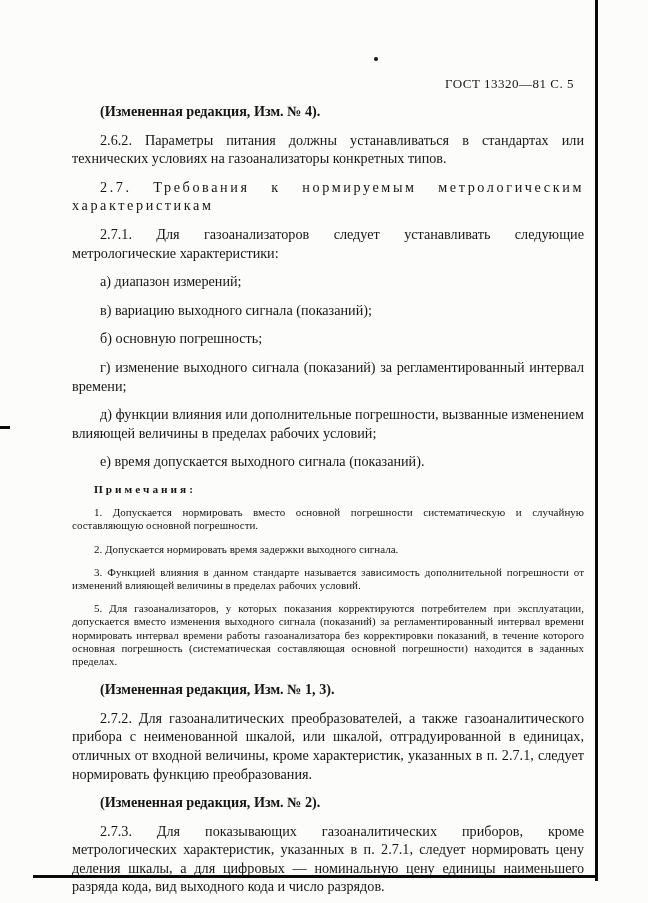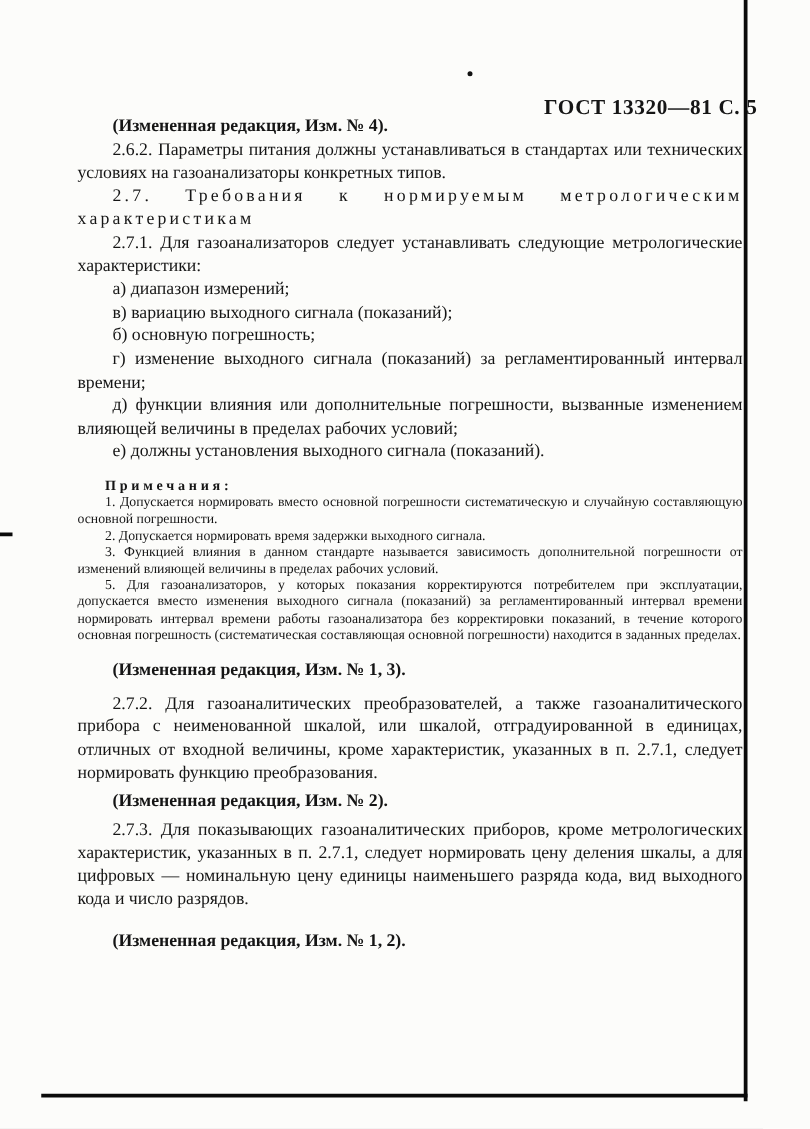--- a/index.html
+++ b/index.html
@@ -8,33 +8,33 @@
     width: 648px;
     height: 903px;
     background: #fcfcfa;
     font-family: "Liberation Serif", serif;
     color: #151515;
     overflow: hidden;
   }
   .page-header {
     position: absolute;
     top: 76px;
-    right: 42px;
-    font-size: 17px;
-    font-weight: bold;
+    right: 74px;
+    font-size: 13px;
+    font-weight: normal;
     letter-spacing: 0.5px;
   }
   .content {
     position: absolute;
     left: 62px;
     top: 92px;
     width: 532px;
   }
   .content p {
-    margin: 0;
+    margin: 10px;
     text-align: justify;
     font-size: 14.2px;
     line-height: 18.6px;
     text-indent: 28px;
   }
   p.bold { font-weight: bold; }
   p.spaced { letter-spacing: 2.6px; word-spacing: 9px; }
   p.note {
     font-size: 11px;
     line-height: 13.2px;
@@ -92,21 +92,21 @@
   <div class="content">
     <p class="bold">(Измененная редакция, Изм. № 4).</p>
     <p>2.6.2. Параметры питания должны устанавливаться в стандартах или технических условиях на газоанализаторы конкретных типов.</p>
     <p class="spaced">2.7. Требования к нормируемым метрологическим характеристикам</p>
     <p>2.7.1. Для газоанализаторов следует устанавливать следующие метрологические характеристики:</p>
     <p>а) диапазон измерений;</p>
     <p>в) вариацию выходного сигнала (показаний);</p>
     <p>б) основную погрешность;</p>
     <p>г) изменение выходного сигнала (показаний) за регламентированный интервал времени;</p>
     <p>д) функции влияния или дополнительные погрешности, вызванные изменением влияющей величины в пределах рабочих условий;</p>
-    <p>е) должны установления выходного сигнала (показаний).</p>
+    <p>е) время допускается выходного сигнала (показаний).</p>
     <p class="notes-heading mt-md">Примечания:</p>
     <p class="note">1. Допускается нормировать вместо основной погрешности систематическую и случайную составляющую основной погрешности.</p>
     <p class="note">2. Допускается нормировать время задержки выходного сигнала.</p>
     <p class="note">3. Функцией влияния в данном стандарте называется зависимость дополнительной погрешности от изменений влияющей величины в пределах рабочих условий.</p>
     <p class="note">5. Для газоанализаторов, у которых показания корректируются потребителем при эксплуатации, допускается вместо изменения выходного сигнала (показаний) за регламентированный интервал времени нормировать интервал времени работы газоанализатора без корректировки показаний, в течение которого основная погрешность (систематическая составляющая основной погрешности) находится в заданных пределах.</p>
     <p class="bold mt-md">(Измененная редакция, Изм. № 1, 3).</p>
     <p class="mt-sm">2.7.2. Для газоаналитических преобразователей, а также газоаналитического прибора с неименованной шкалой, или шкалой, отградуированной в единицах, отличных от входной величины, кроме характеристик, указанных в п. 2.7.1, следует нормировать функцию преобразования.</p>
     <p class="bold mt-xs">(Измененная редакция, Изм. № 2).</p>
     <p class="mt-xs">2.7.3. Для показывающих газоаналитических приборов, кроме метрологических характеристик, указанных в п. 2.7.1, следует нормировать цену деления шкалы, а для цифровых — номинальную цену единицы наименьшего разряда кода, вид выходного кода и число разрядов.</p>
     <p class="bold mt-lg">(Измененная редакция, Изм. № 1, 2).</p>

